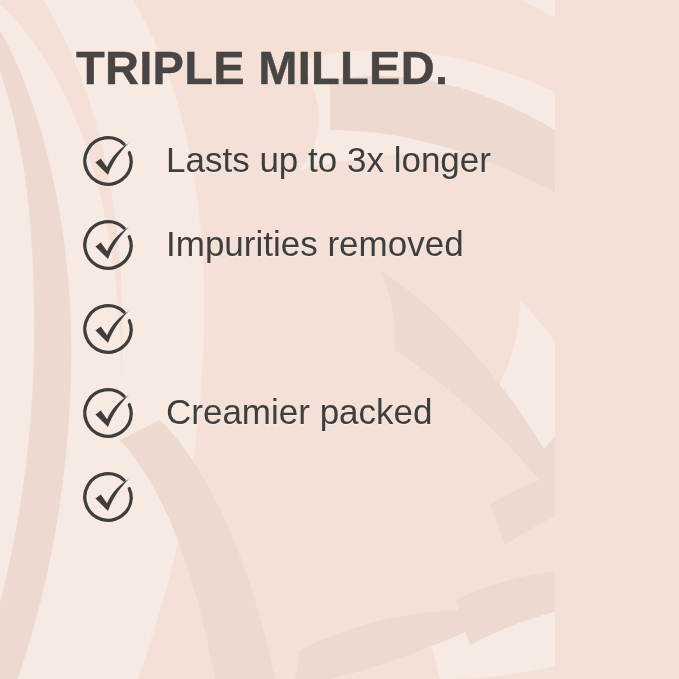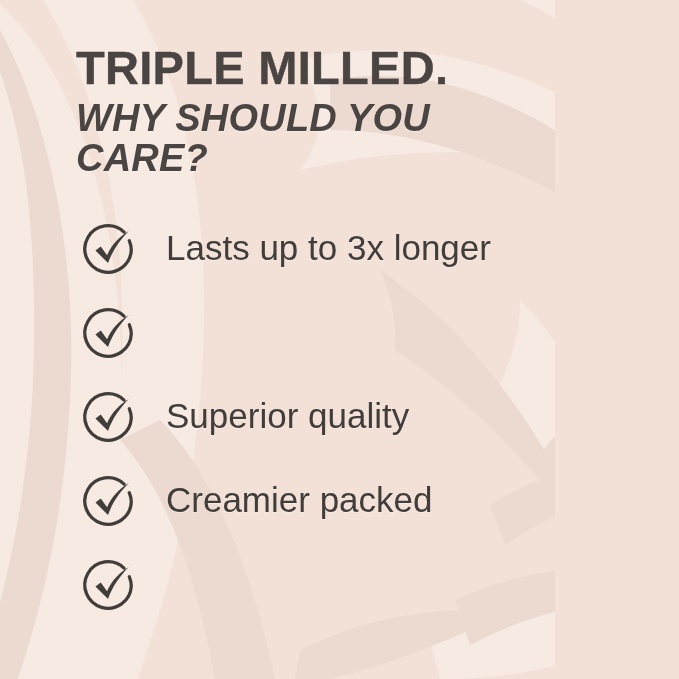--- a/index.html
+++ b/index.html
@@ -96,45 +96,44 @@
       <path d="M455,600 C530,565 610,562 679,578 L679,600 C610,595 535,610 470,645 Z"></path>
       <path d="M300,650 C370,615 445,605 510,612 C450,640 390,665 330,679 L295,679 Z"></path>
       <path d="M490,505 C545,470 612,455 679,458 L679,485 C615,490 555,510 505,545 Z"></path>
     </g>
   </svg>
 
   <div id="content">
 
     <h1 class="headline">TRIPLE MILLED.</h1>
 
-    <h2 class="subhead">WHY SHOULD YOU CARE?</h2>
 
     <ul class="benefit-list">
 
       <li class="benefit-row">
         <svg class="check-icon" viewBox="0 0 64 64" aria-hidden="true">
           <path d="M47.5 13.5 A24 24 0 1 0 55 32 A24 24 0 0 0 53 22.5" fill="none" stroke="#413d3a" stroke-width="3.4" stroke-linecap="round"></path>
           <path d="M18 32.5 L23.5 28.5 L30 37.5 C34.5 27 42.5 18.5 52.5 12.5 C43.5 21.5 35.5 32.5 31 45.5 Z" fill="#413d3a"></path>
         </svg>
         <span class="benefit-text">Lasts up to 3x longer</span>
       </li>
 
       <li class="benefit-row">
         <svg class="check-icon" viewBox="0 0 64 64" aria-hidden="true">
           <path d="M47.5 13.5 A24 24 0 1 0 55 32 A24 24 0 0 0 53 22.5" fill="none" stroke="#413d3a" stroke-width="3.4" stroke-linecap="round"></path>
           <path d="M18 32.5 L23.5 28.5 L30 37.5 C34.5 27 42.5 18.5 52.5 12.5 C43.5 21.5 35.5 32.5 31 45.5 Z" fill="#413d3a"></path>
         </svg>
+        <span class="benefit-text">Impurities removed</span>
       </li>
 
       <li class="benefit-row">
         <svg class="check-icon" viewBox="0 0 64 64" aria-hidden="true">
           <path d="M47.5 13.5 A24 24 0 1 0 55 32 A24 24 0 0 0 53 22.5" fill="none" stroke="#413d3a" stroke-width="3.4" stroke-linecap="round"></path>
           <path d="M18 32.5 L23.5 28.5 L30 37.5 C34.5 27 42.5 18.5 52.5 12.5 C43.5 21.5 35.5 32.5 31 45.5 Z" fill="#413d3a"></path>
         </svg>
-        <span class="benefit-text">Superior quality</span>
       </li>
 
       <li class="benefit-row">
         <svg class="check-icon" viewBox="0 0 64 64" aria-hidden="true">
           <path d="M47.5 13.5 A24 24 0 1 0 55 32 A24 24 0 0 0 53 22.5" fill="none" stroke="#413d3a" stroke-width="3.4" stroke-linecap="round"></path>
           <path d="M18 32.5 L23.5 28.5 L30 37.5 C34.5 27 42.5 18.5 52.5 12.5 C43.5 21.5 35.5 32.5 31 45.5 Z" fill="#413d3a"></path>
         </svg>
         <span class="benefit-text">Creamier packed</span>
       </li>
 

